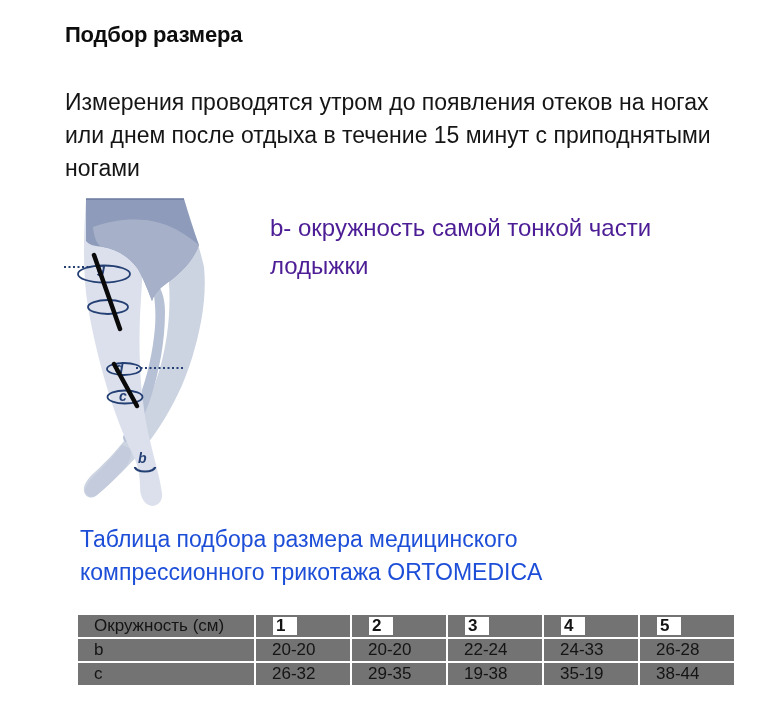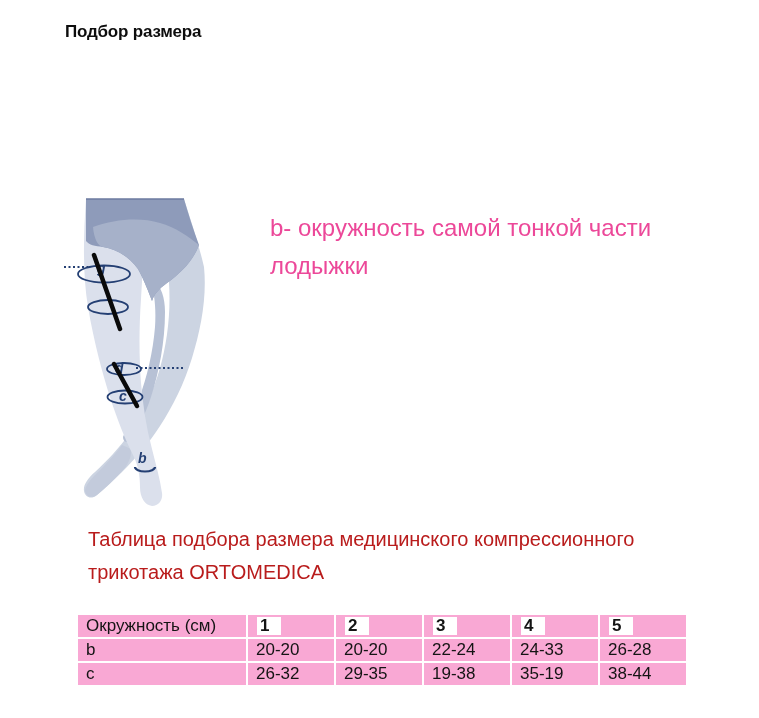--- a/index.html
+++ b/index.html
@@ -1,42 +1,43 @@
 <!DOCTYPE html>
 <html><head>
 <meta charset="utf-8">
 <style>
   html,body{margin:0;padding:0;background:#fff;}
   body{width:759px;height:718px;font-family:"Liberation Sans",sans-serif;color:#111;}
   .page{position:relative;width:759px;height:718px;overflow:hidden;background:#fff;}
 
-  .title{position:absolute;left:65px;top:22px;font-size:17px;font-weight:700;letter-spacing:-0.2px;color:#0d0d0d;}
+  .title{position:absolute;left:65px;top:22px;font-size:22px;font-weight:700;letter-spacing:-0.2px;color:#0d0d0d;}
 
   .intro{position:absolute;left:65px;top:86px;width:652px;font-size:23px;line-height:33px;color:#151515;}
 
   .figure-wrap{position:absolute;left:55px;top:197px;width:200px;height:320px;}
 
-  .notes{position:absolute;left:270px;top:209px;width:438px;font-size:24px;line-height:38px;color:#ec4899;}
+  .notes{position:absolute;left:270px;top:209px;width:438px;font-size:24px;line-height:38px;color:#4c1d95;}
   .notes .note-line{display:block;}
 
-  .caption{position:absolute;left:88px;top:523px;width:548px;font-size:20px;line-height:33px;color:#b91c1c;}
+  .caption{position:absolute;left:80px;top:523px;width:548px;font-size:23px;line-height:33px;color:#1d4ed8;}
 
   table.size-table{position:absolute;left:76px;top:613px;border-collapse:separate;border-spacing:2px;font-size:17px;color:#141414;}
-  table.size-table td{background:#f9a8d4;height:21px;padding:0 0 1px 8px;vertical-align:middle;white-space:nowrap;}
+  table.size-table td{background:#737373;height:21px;padding:0 0 1px 16px;vertical-align:middle;white-space:nowrap;}
   td.c-label{width:160px;}
   td.c-size{width:78px;}
   .size-num{display:inline-block;background:#ffffff;font-weight:700;padding:0 12px 1px 3px;margin-left:1px;line-height:17px;}
 </style>
 </head>
 <body>
 
 <div class="page">
 
   <div class="title">Подбор размера</div>
 
+  <div class="intro">Измерения проводятся утром до появления отеков на ногах или днем после отдыха в течение 15 минут с приподнятыми ногами</div>
 
   <div class="figure-wrap">
     <svg width="200" height="320" viewBox="0 0 200 320">
 
       <path fill="#ccd4e2" d="M91,2 L129,2 C136,24 144,48 149,70 C152,100 146,132 137,161
            C129,187 118,209 105,229 C94,246 81,261 67,275 C58,284 49,292 42,298
            C36,303 30,300 29,294 C28,288 33,281 40,275 C52,264 64,251 76,235
            C88,217 98,195 105,171 C112,146 116,116 114,86 C113,56 106,20 91,2 Z"></path>
 
       <path fill="#b7c1d5" d="M100,85 C106,90 110,100 110,115 C110,145 104,175 96,200

